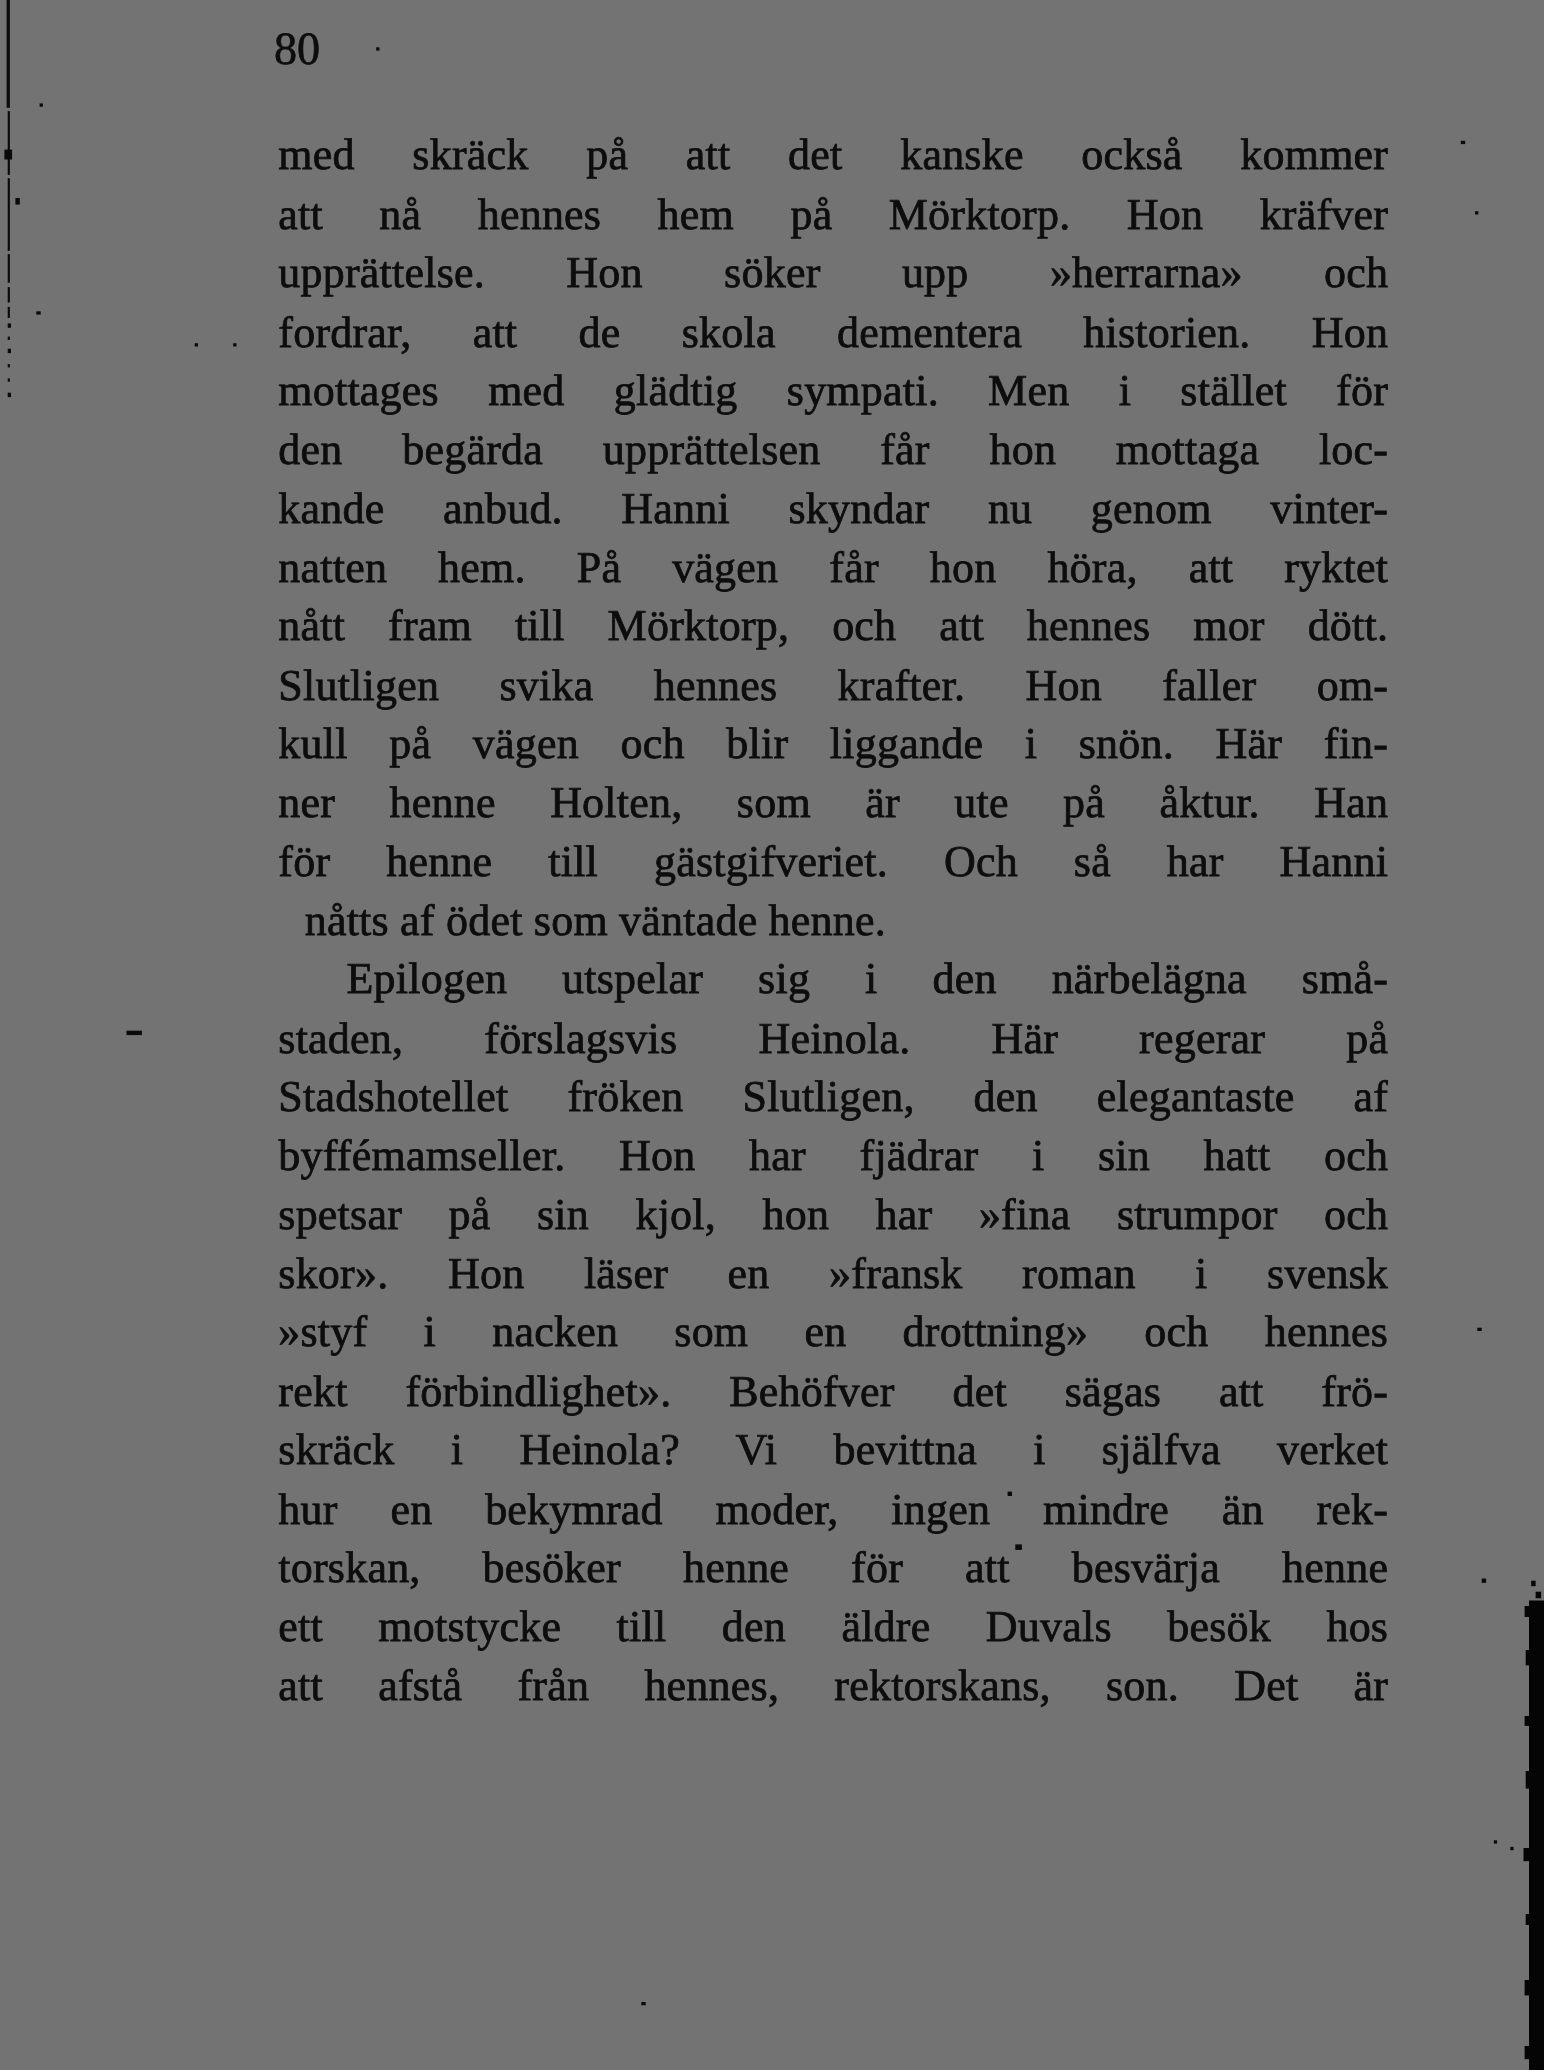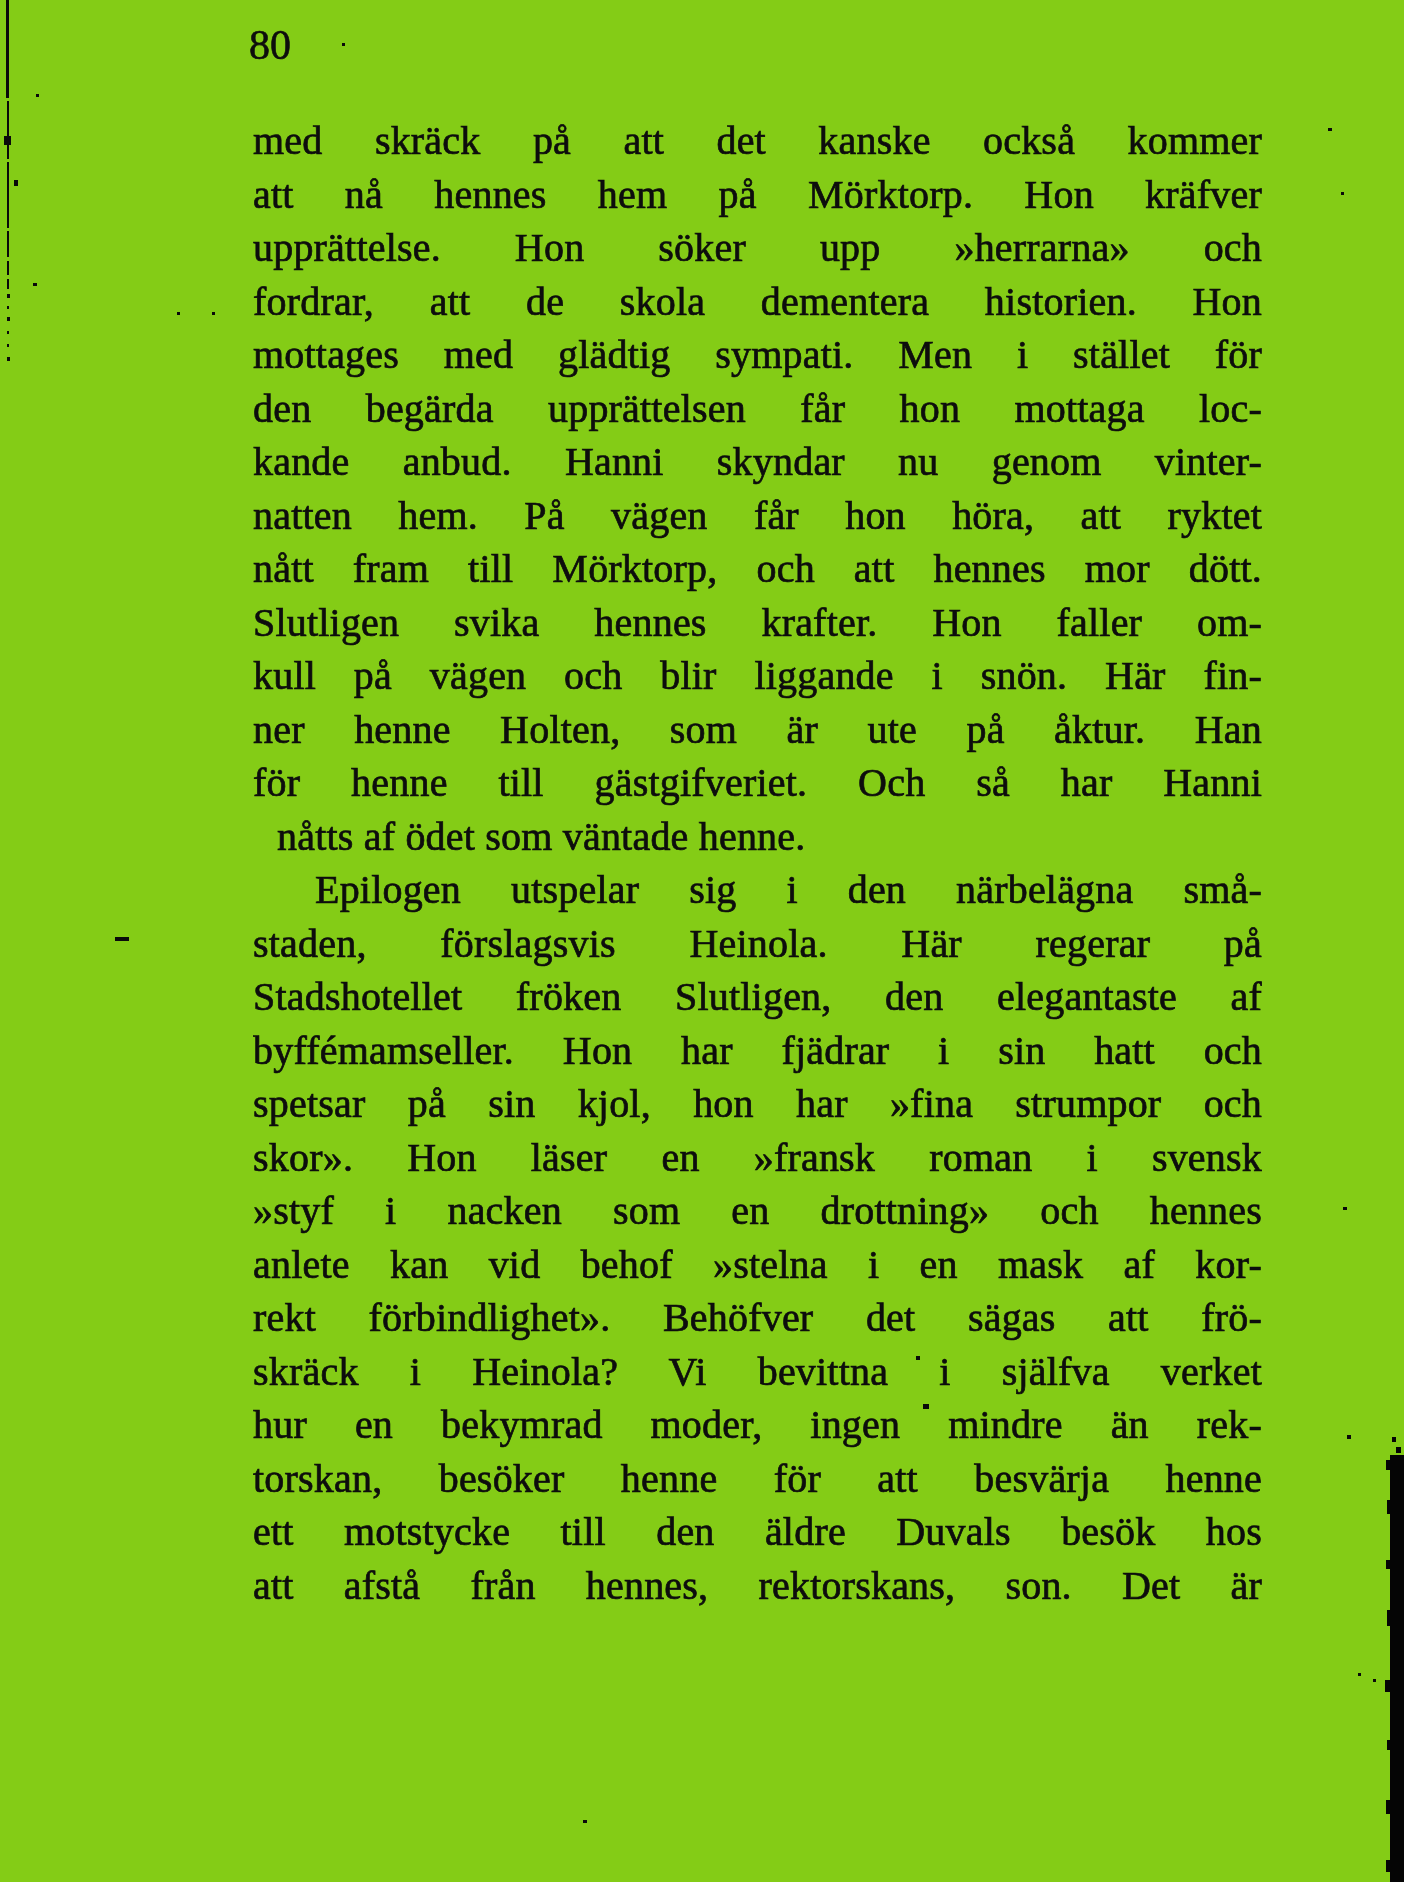--- a/index.html
+++ b/index.html
@@ -4,21 +4,21 @@
 <style>
   html, body {
     margin: 0;
     padding: 0;
     background: #ffffff;
   }
   .page {
     position: relative;
     width: 1404px;
     height: 1882px;
-    background: #84cc16;
+    background: #737373;
     overflow: hidden;
     font-family: "Liberation Serif", "DejaVu Serif", serif;
     color: #0d0d0d;
   }
   .page-number {
     position: absolute;
     left: 249px;
     top: 20px;
     font-size: 42px;
     line-height: 50px;
@@ -79,21 +79,20 @@
     <div class="line">ner henne Holten, som är ute på åktur. Han</div>
     <div class="line">för henne till gästgifveriet. Och så har Hanni</div>
     <div class="line para-end">nåtts af ödet som väntade henne.</div>
     <div class="line indented">Epilogen utspelar sig i den närbelägna små-</div>
     <div class="line">staden, förslagsvis Heinola. Här regerar på</div>
     <div class="line">Stadshotellet fröken Slutligen, den elegantaste af</div>
     <div class="line">byffémamseller. Hon har fjädrar i sin hatt och</div>
     <div class="line">spetsar på sin kjol, hon har »fina strumpor och</div>
     <div class="line">skor». Hon läser en »fransk roman i svensk</div>
     <div class="line">»styf i nacken som en drottning» och hennes</div>
-    <div class="line">anlete kan vid behof »stelna i en mask af kor-</div>
     <div class="line">rekt förbindlighet». Behöfver det sägas att frö-</div>
     <div class="line">skräck i Heinola? Vi bevittna i själfva verket</div>
     <div class="line">hur en bekymrad moder, ingen mindre än rek-</div>
     <div class="line">torskan, besöker henne för att besvärja henne</div>
     <div class="line">ett motstycke till den äldre Duvals besök hos</div>
     <div class="line">att afstå från hennes, rektorskans, son. Det är</div>
   </div>
 
   <div class="artifact" style="left:6px; top:0; width:3px; height:98px;"></div>
   <div class="artifact" style="left:7px; top:101px; width:2px; height:58px;"></div>

